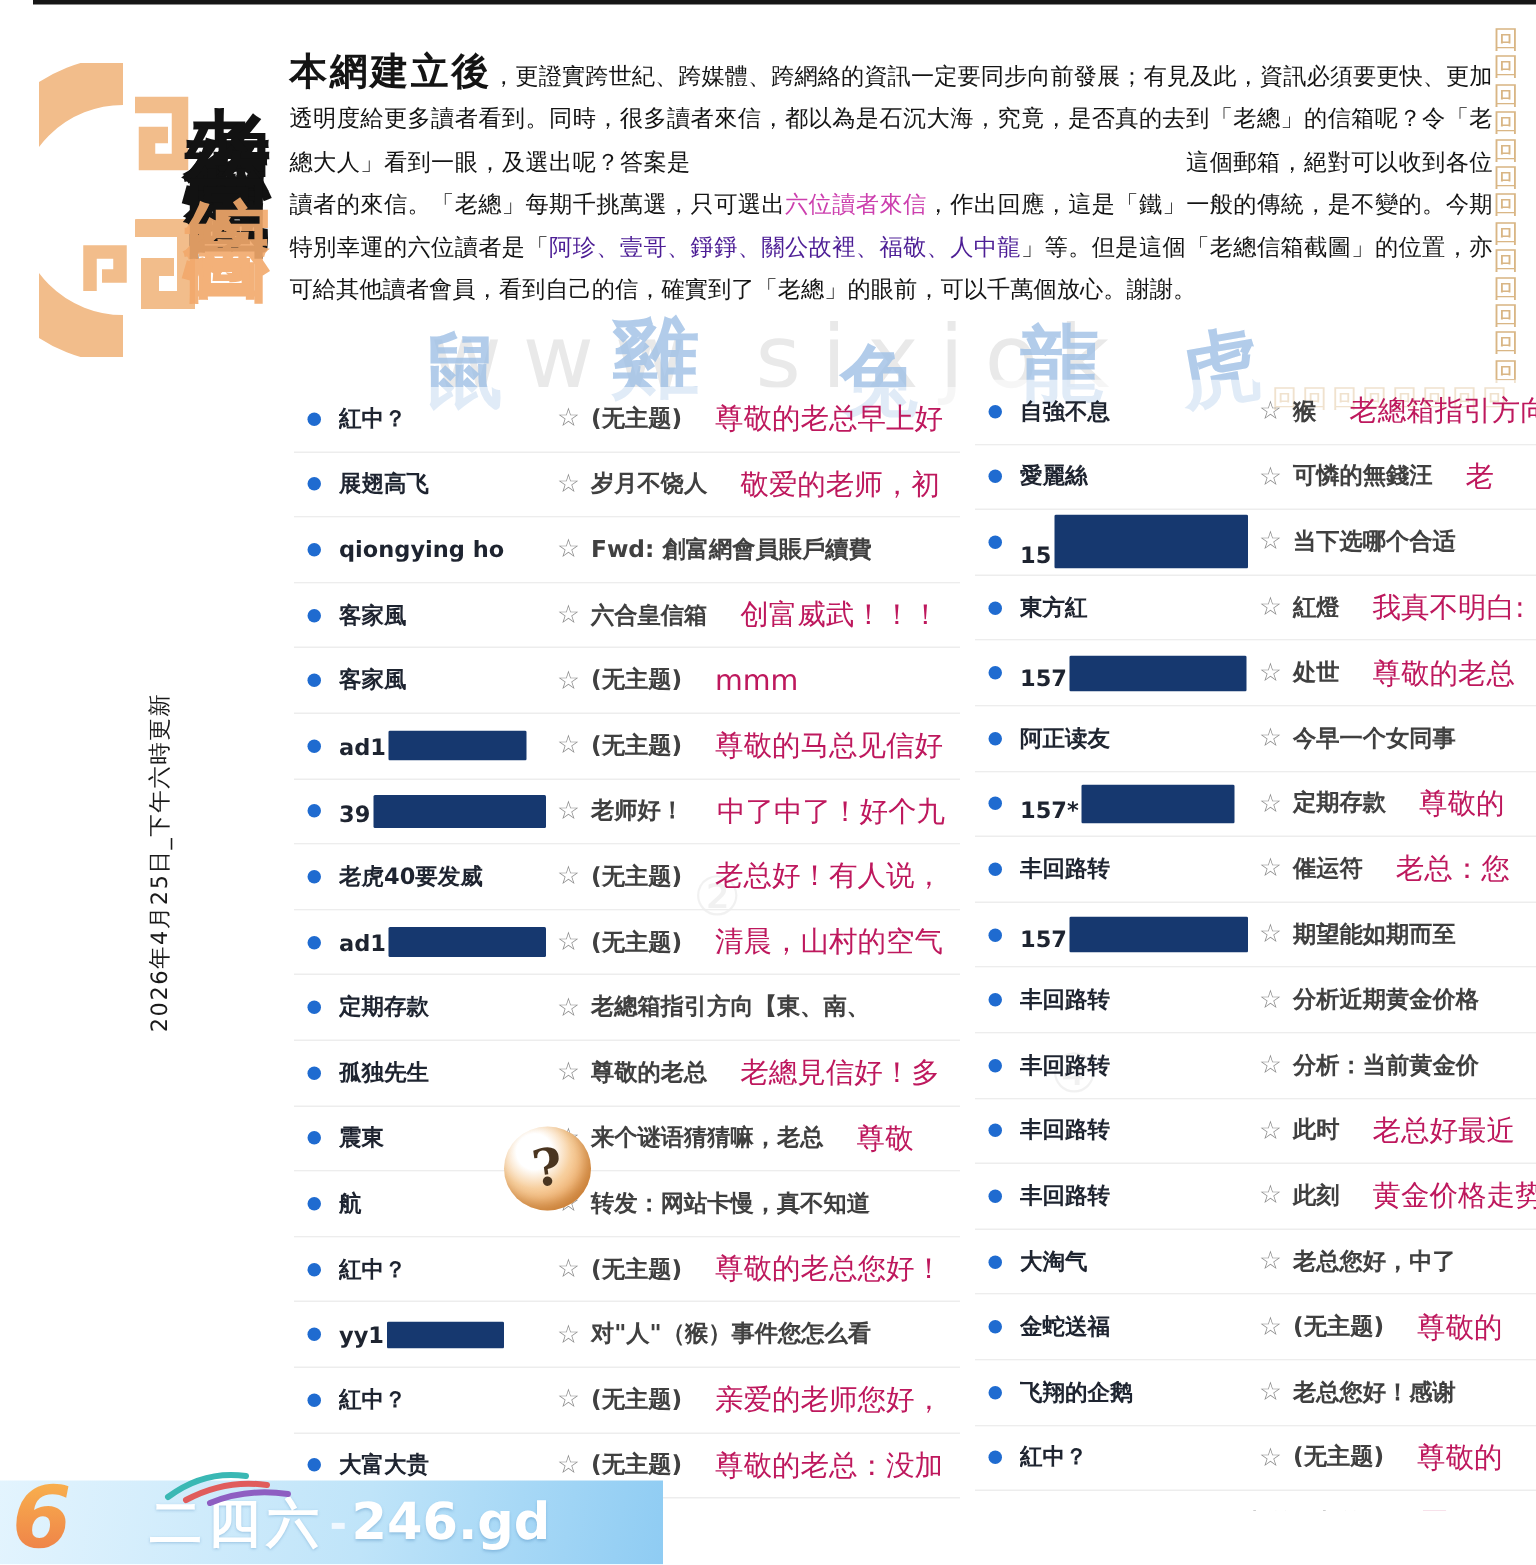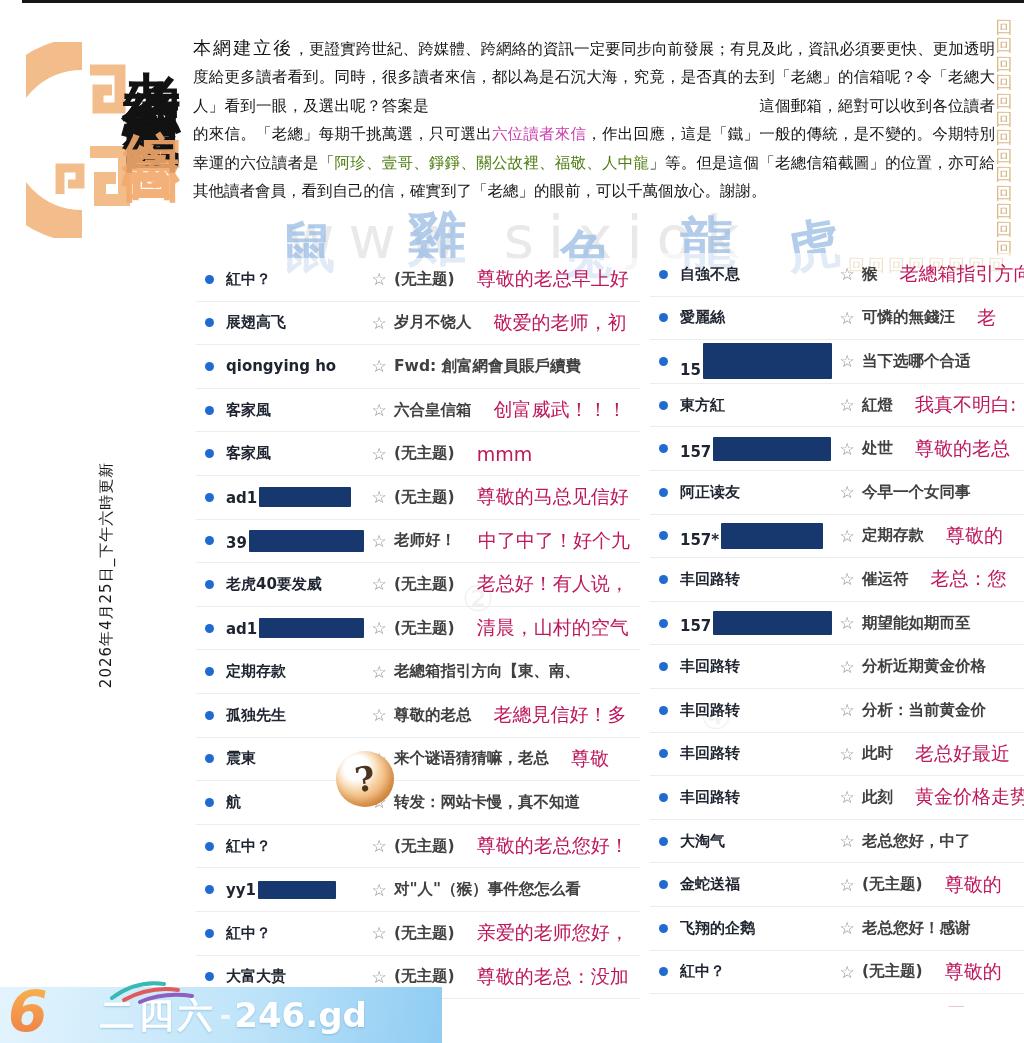--- a/index.html
+++ b/index.html
@@ -19,24 +19,24 @@
   .v-title{position:absolute;left:118px;top:24px;height:760px;writing-mode:vertical-rl;
            text-orientation:upright;font-family:"DejaVu Serif",serif;font-weight:bold;
            font-size:58px;letter-spacing:10px;color:#121212;line-height:68px;}
   .v-title .sub{color:#f2a96b;opacity:.9;}
   .update-note{position:absolute;left:-83px;top:565px;width:380px;height:20px;
                transform:rotate(-90deg);transform-origin:center;font-size:15px;color:#1a1a1a;
                text-align:center;letter-spacing:1px;}
   
   .intro{position:absolute;left:193px;top:18px;width:802px;font-size:15.5px;line-height:28.6px;
          color:#141414;text-align:justify;}
-  .intro .lead{font-size:18px;font-weight:normal;letter-spacing:2px;}
+  .intro .lead{font-size:25px;font-weight:bold;letter-spacing:2px;}
   .intro .gap{display:inline-block;width:330px;height:1px;}
   .hl-magenta{color:#cc3fae;}
-  .hl-orange{color:#4d7c0f;}
+  .hl-orange{color:#4c1d95;}
   
   .url-mark{position:absolute;left:248px;top:204px;font-size:58px;letter-spacing:14px;
             color:#e9e9e9;font-weight:normal;z-index:0;margin-left:39px;}
   .zodiac-row{position:absolute;left:0;top:0;z-index:1;}
   .zodiac{position:absolute;font-family:"DejaVu Serif",serif;font-weight:bold;color:#9fc0e6;opacity:.8;}
   .z0{left:282px;top:212px;font-size:54px;}
   .z1{left:408px;top:200px;font-size:58px;}
   .z2{left:560px;top:220px;font-size:52px;}
   .z3{left:680px;top:206px;font-size:56px;}
   .z4{left:786px;top:210px;font-size:54px;transform:rotate(-10deg);}

